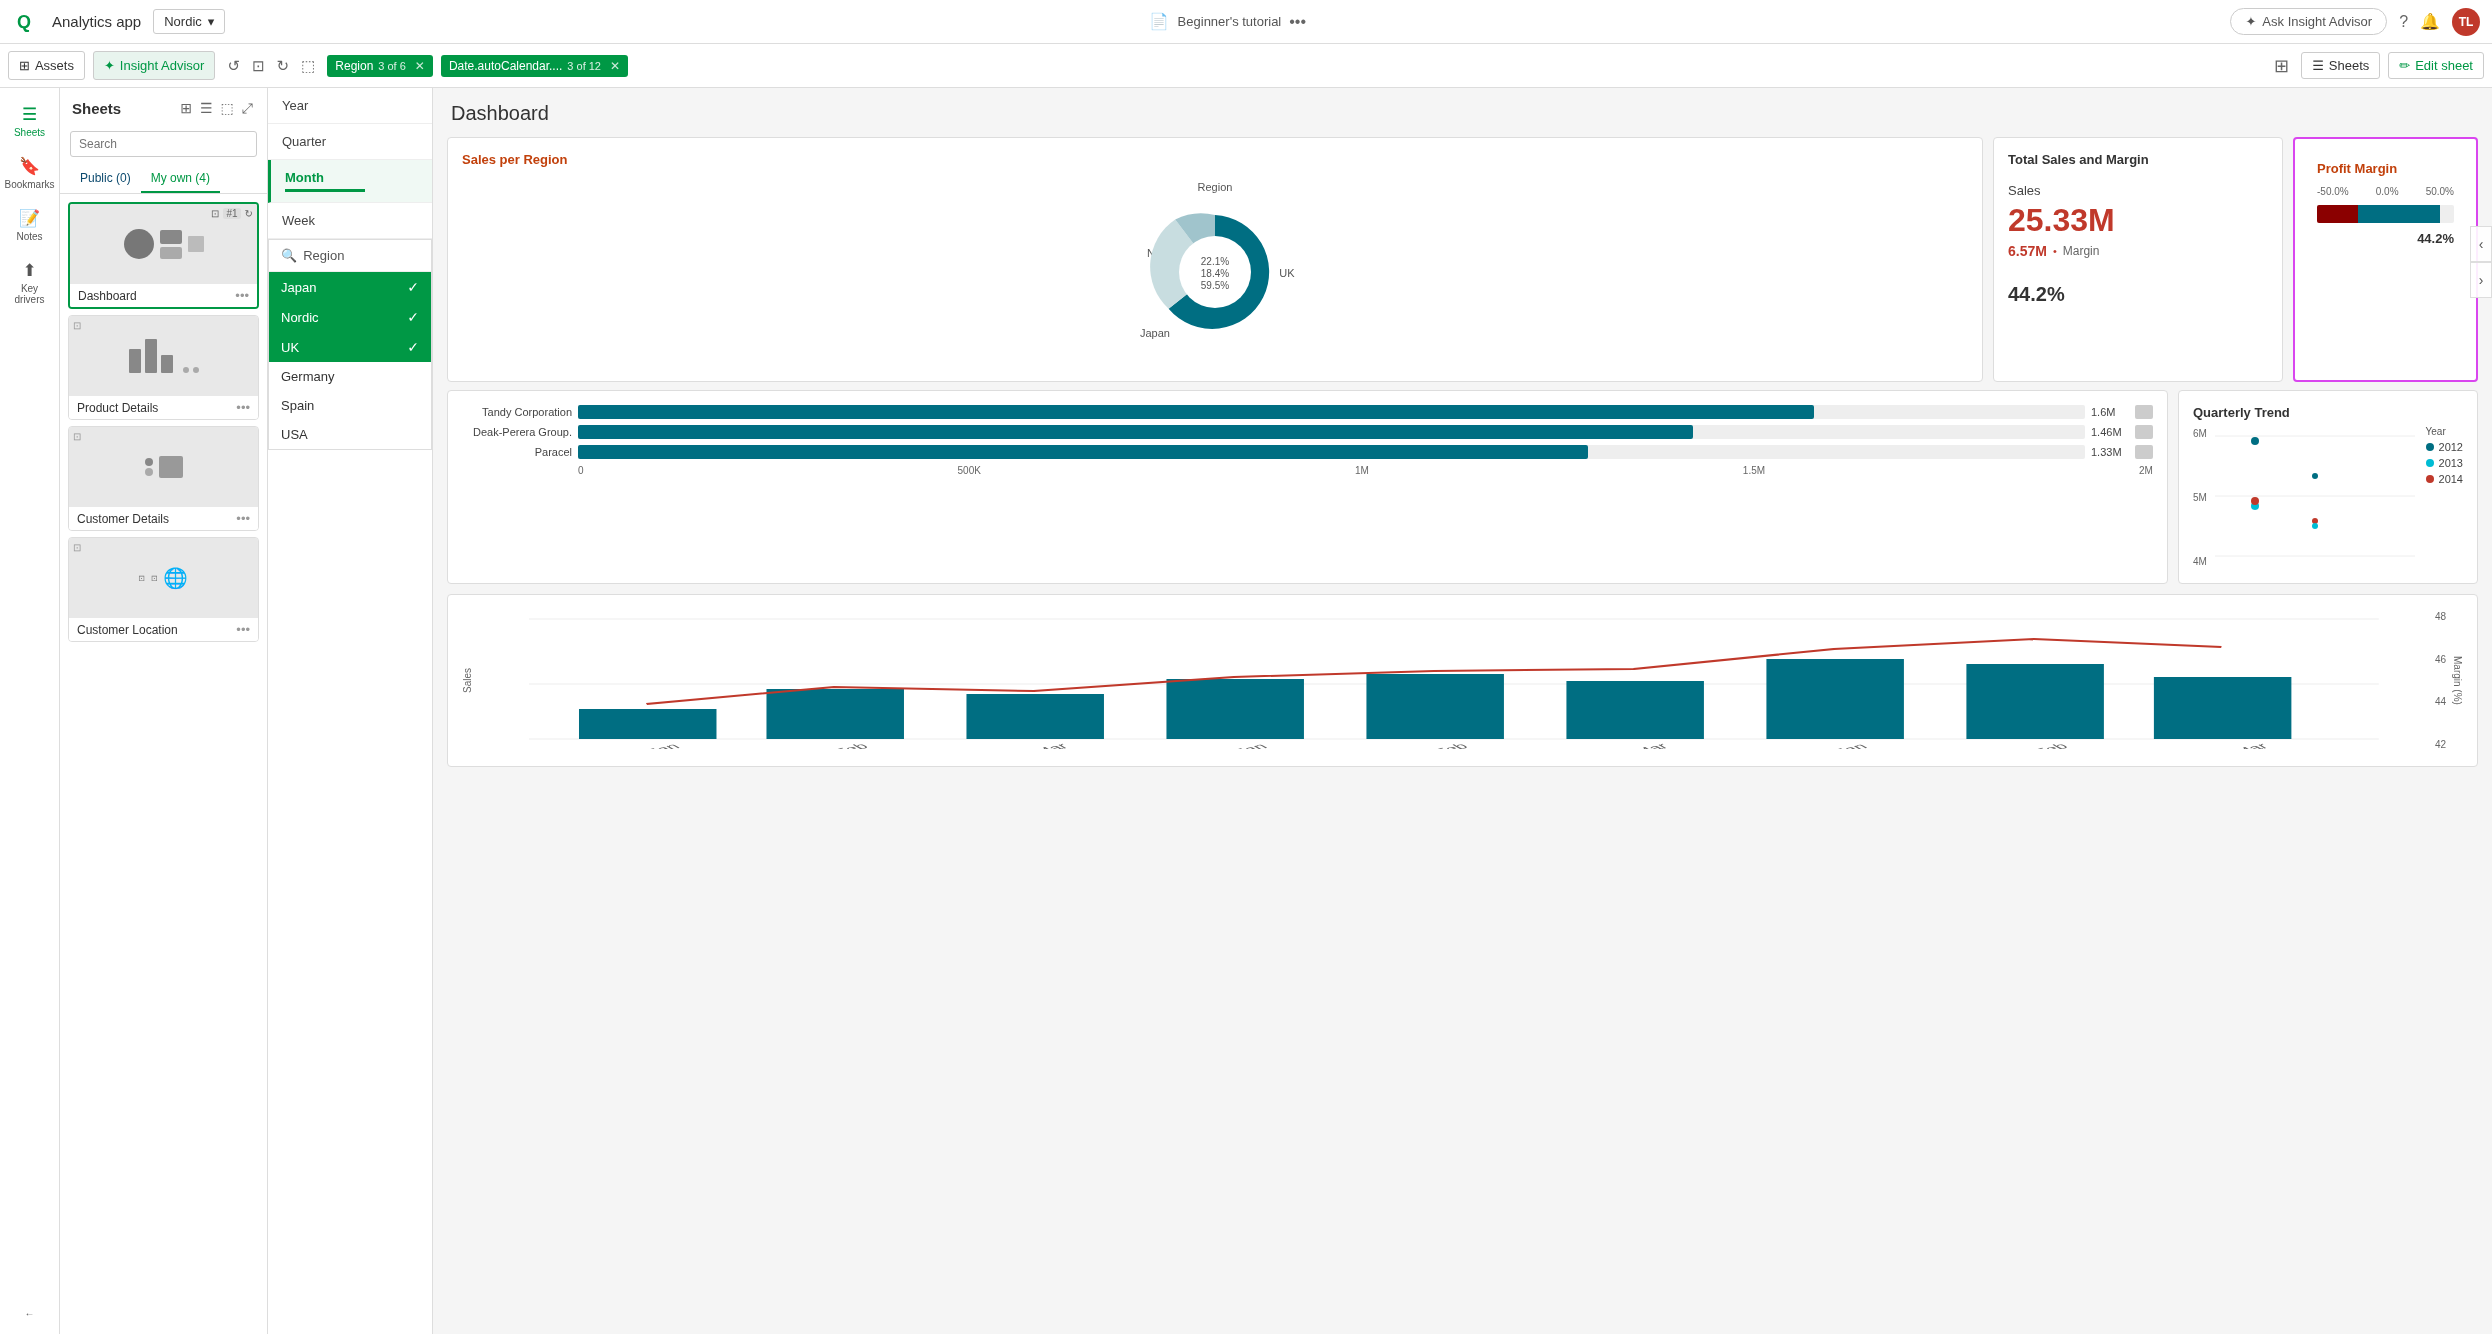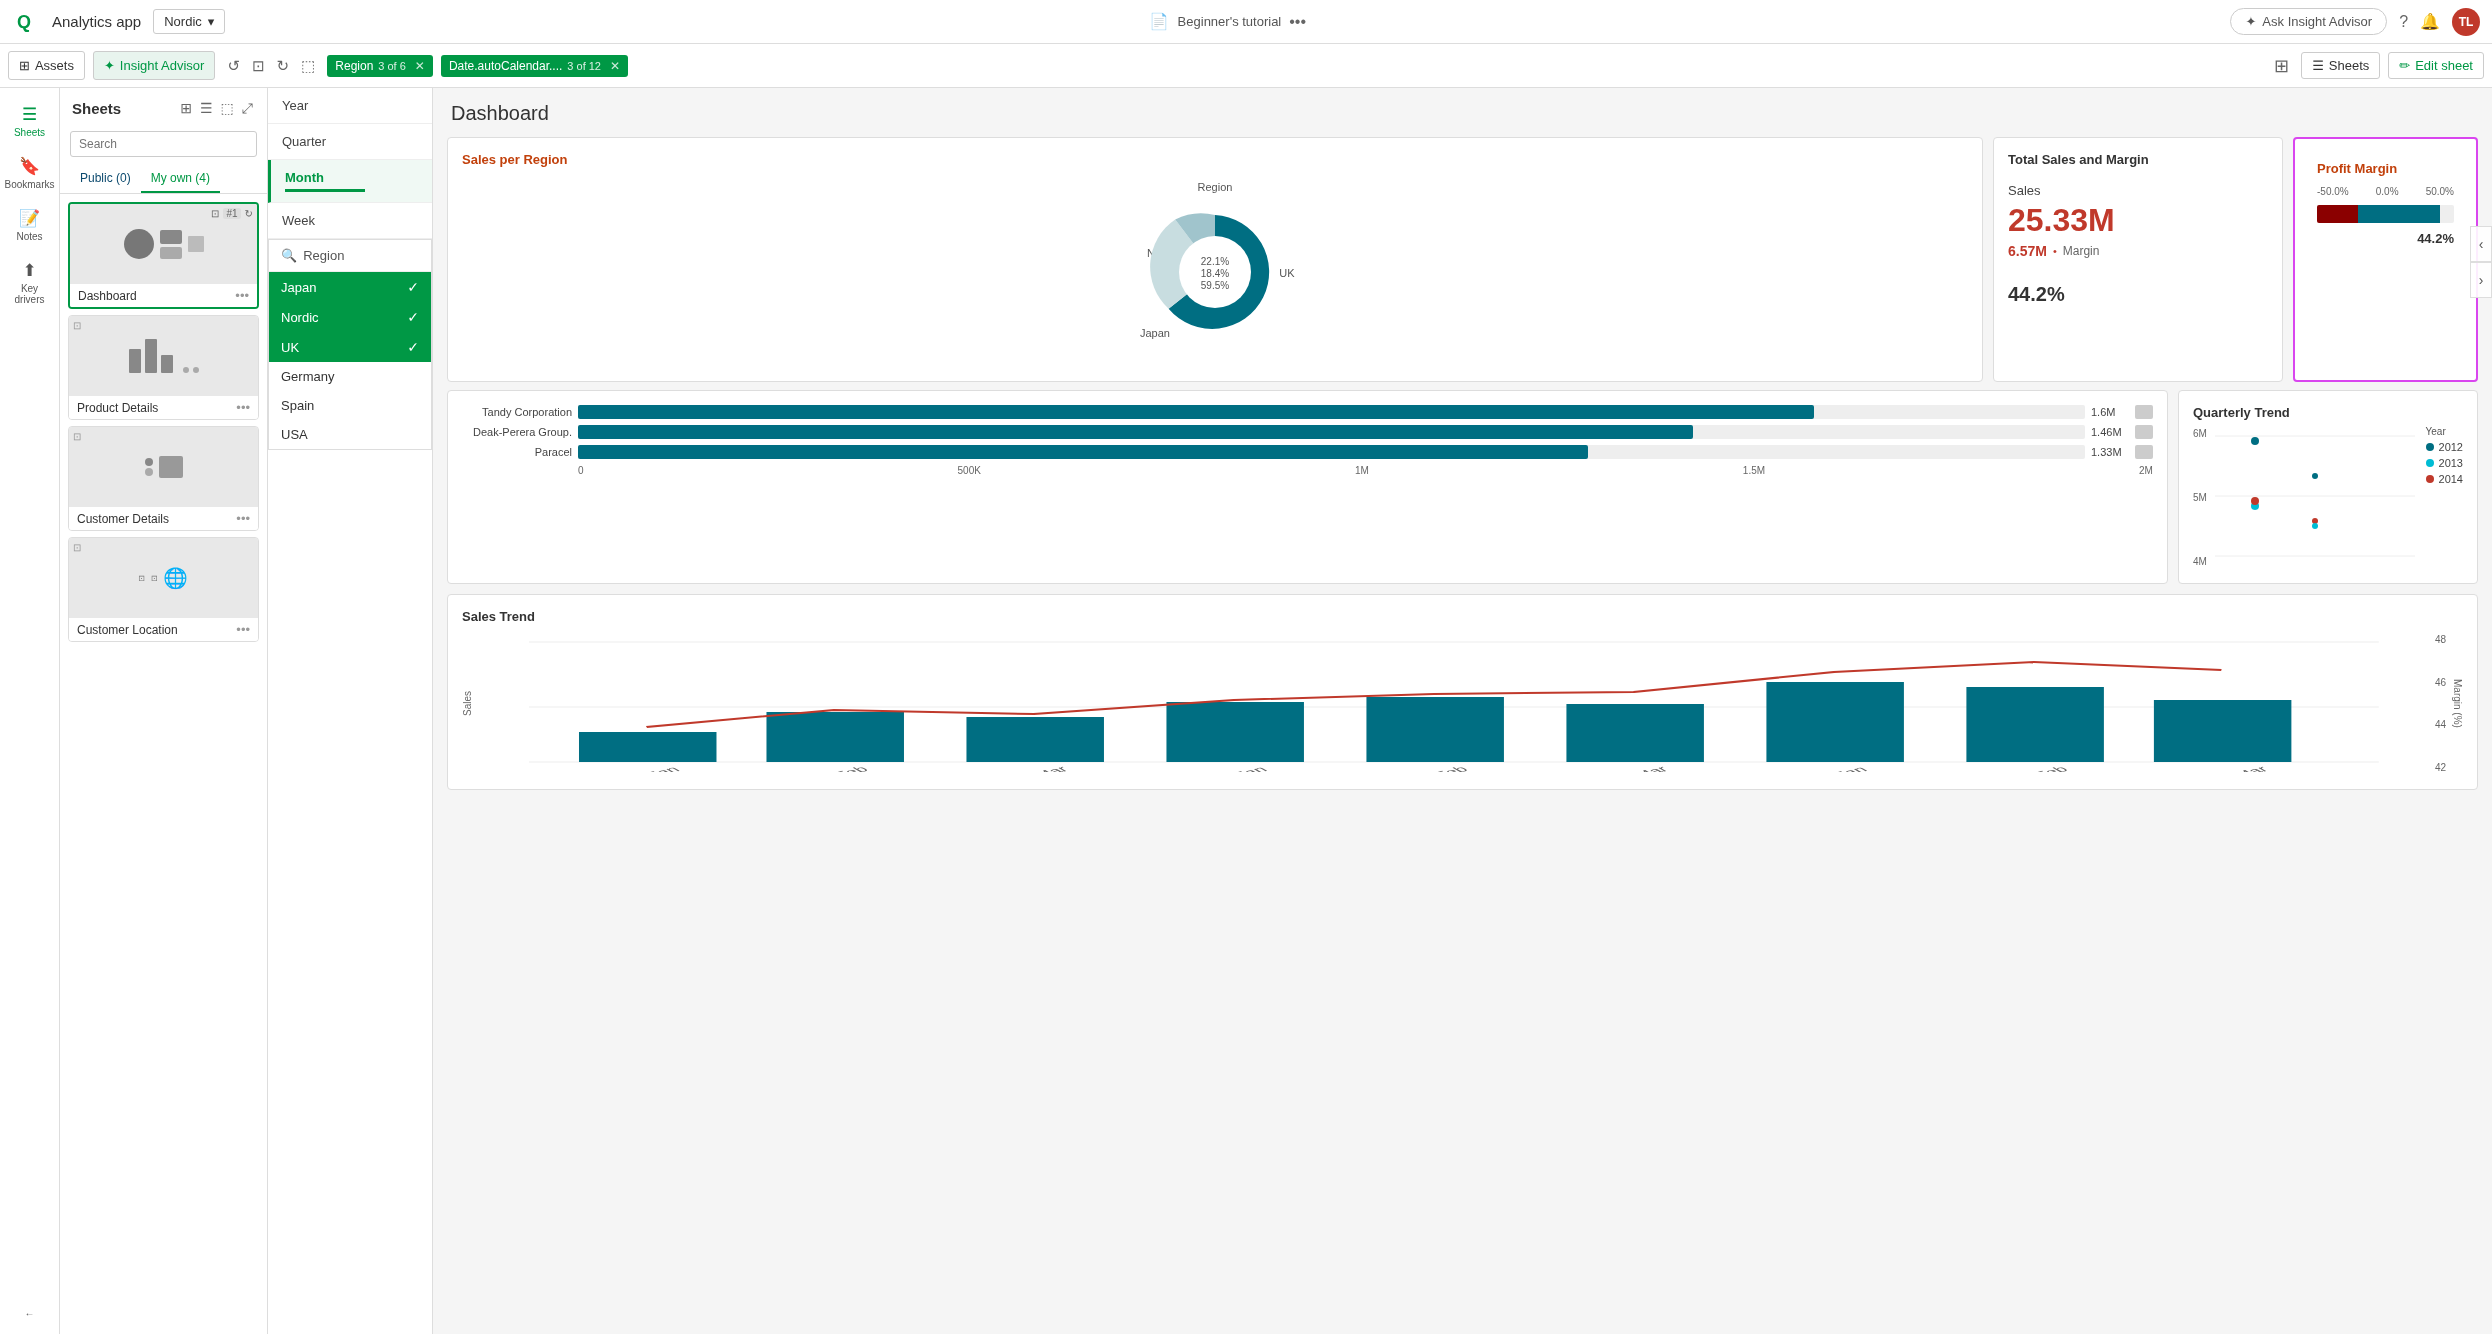--- a/index.html
+++ b/index.html
@@ -486,21 +486,20 @@
                 <div class="legend-dot" style="background:#c0392b;"></div>
                 <span>2014</span>
               </div>
             </div>
           </div>
         </div>
       </div>
     </div>
 
     <div class="sales-trend-card">
-      <div class="sales-trend-title">Sales Trend</div>
       <div style="display:flex;gap:6px;">
         <div style="writing-mode:vertical-rl;transform:rotate(180deg);font-size:10px;color:#666;align-self:center;">Sales</div>
         <div style="flex:1;position:relative;">
           <svg width="100%" height="140" viewBox="0 0 780 140" preserveAspectRatio="none">
 
             <text x="-2" y="12" text-anchor="end" font-size="9" fill="#666">4M</text>
             <text x="-2" y="76" text-anchor="end" font-size="9" fill="#666">2M</text>
             <text x="-2" y="132" text-anchor="end" font-size="9" fill="#666">0</text>
 
             <line x1="20" y1="10" x2="760" y2="10" stroke="#eee" stroke-width="1"></line>

